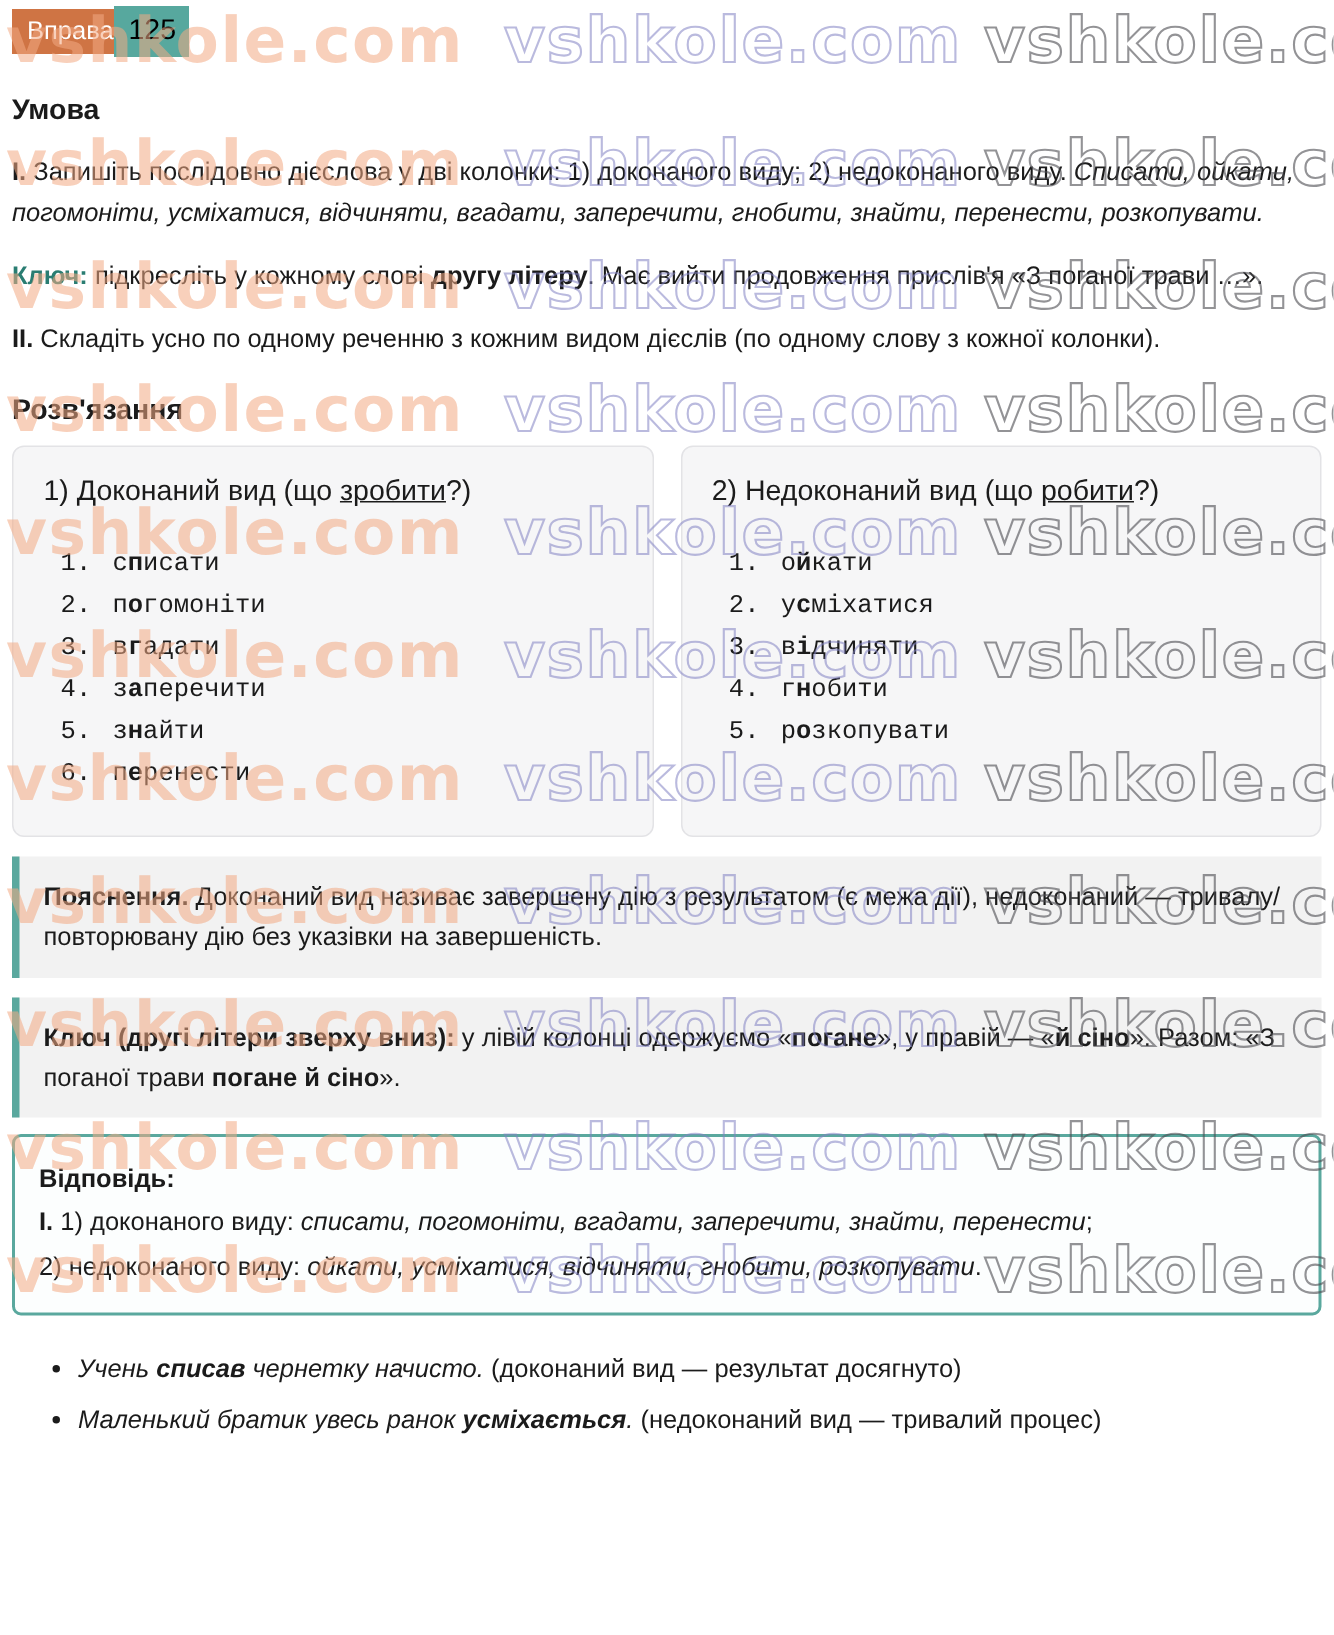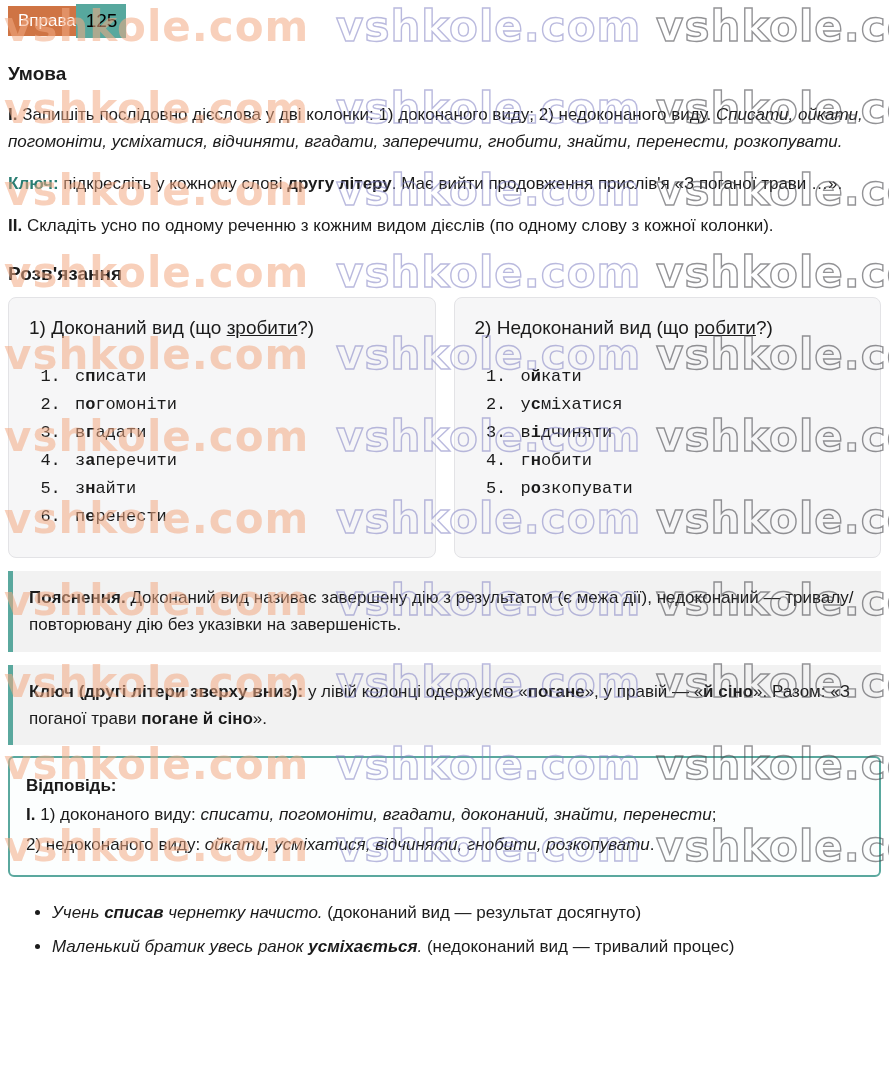--- a/index.html
+++ b/index.html
@@ -149,21 +149,21 @@
       </ol>
     </div>
   </div>
 
   <div class="callout"><span class="b">Пояснення.</span><span> Доконаний вид називає завершену дію з результатом (є межа дії), недоконаний — тривалу/повторювану дію без указівки на завершеність.</span></div>
 
   <div class="callout"><span class="b">Ключ (другі літери зверху вниз):</span><span> у лівій колонці одержуємо «</span><span class="b">погане</span><span>», у правій — «</span><span class="b">й сіно</span><span>». Разом: «З поганої трави </span><span class="b">погане й сіно</span><span>».</span></div>
 
   <div class="answer">
     <p><span class="b">Відповідь:</span></p>
-    <p><span class="b">І.</span><span> 1) доконаного виду: </span><span class="i">списати, погомоніти, вгадати, доконаний, знайти, перенести</span><span>;</span></p>
+    <p><span class="b">І.</span><span> 1) доконаного виду: </span><span class="i">списати, погомоніти, вгадати, заперечити, знайти, перенести</span><span>;</span></p>
     <p><span>2) недоконаного виду: </span><span class="i">ойкати, усміхатися, відчиняти, гнобити, розкопувати</span><span>.</span></p>
   </div>
 
   <ul class="examples">
     <li><span class="i">Учень </span><span class="bi">списав</span><span class="i"> чернетку начисто.</span><span> (доконаний вид — результат досягнуто)</span></li>
     <li><span class="i">Маленький братик увесь ранок </span><span class="bi">усміхається</span><span class="i">.</span><span> (недоконаний вид — тривалий процес)</span></li>
   </ul>
 
 </div>
 

